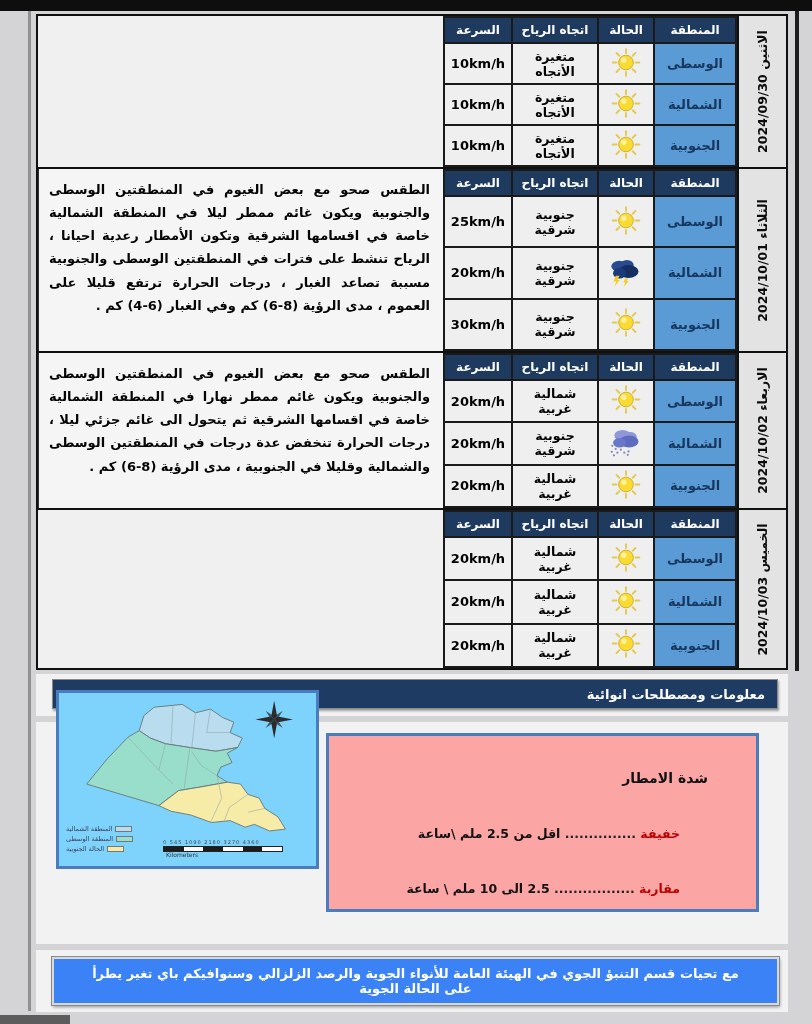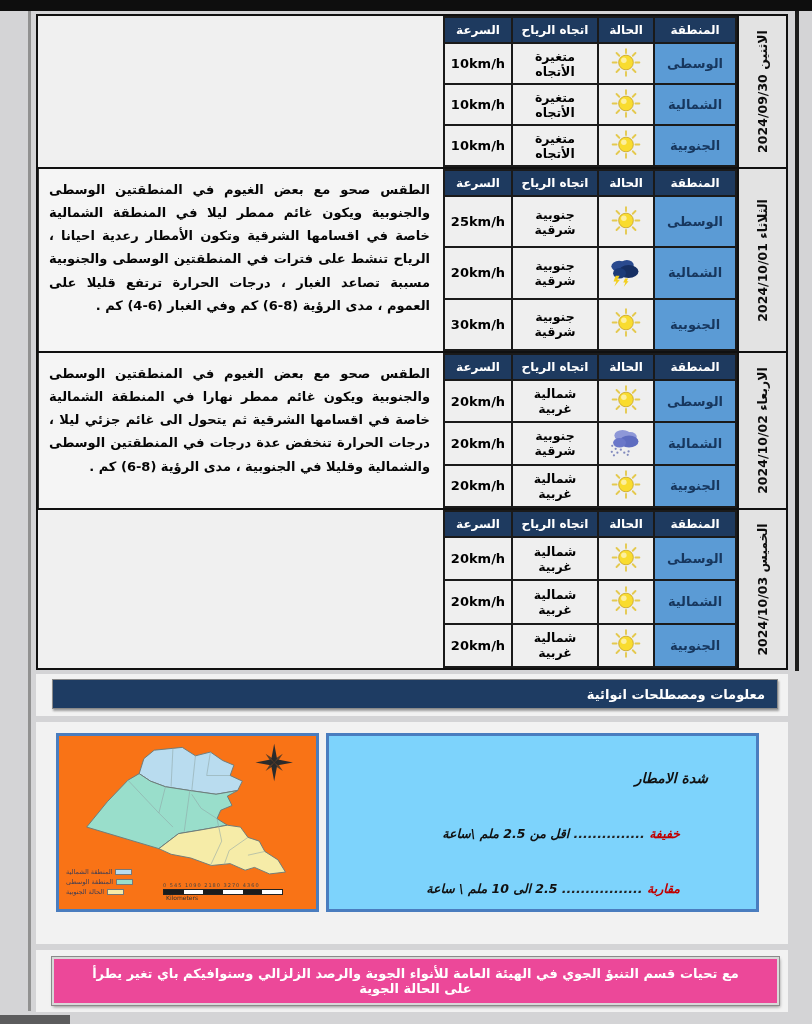--- a/index.html
+++ b/index.html
@@ -58,48 +58,48 @@
   .band-footer{top:950px;height:62px;}
 
   .info-bar{
     position:absolute;top:679px;left:52px;width:726px;height:30px;box-sizing:border-box;
     background:#1e3c63;border:1px solid #8a8a8a;box-shadow:1px 2px 2px rgba(0,0,0,.35);
     display:flex;align-items:center;direction:rtl;padding:0 12px;
     color:#fff;font-weight:bold;font-size:13px;
   }
 
   .map-box{
-    position:absolute;top:733px;left:56px;width:263px;height:179px;box-sizing:border-box;
-    background:#f97316;border:3px solid #4a7dbf;
+    position:absolute;top:690px;left:56px;width:263px;height:179px;box-sizing:border-box;
+    background:#7dd3fc;border:3px solid #4a7dbf;
   }
   .map-legend{position:absolute;left:7px;bottom:13px;display:flex;flex-direction:column;gap:2px;}
   .legend-row{display:flex;align-items:center;gap:3px;}
   .legend-label{font-size:6.5px;color:#3d3d55;white-space:nowrap;direction:rtl;}
   .legend-swatch{width:17px;height:6px;border:1px solid #777;box-sizing:border-box;}
   .map-scale{position:absolute;left:104px;bottom:8px;width:140px;}
   .scale-nums{font-size:5px;color:#444;letter-spacing:1px;white-space:nowrap;}
   .scale-segs{display:flex;height:4px;margin-top:1px;border:1px solid #222;width:118px;float:left;}
   .scale-segs i{flex:1;}
   .scale-segs i:nth-child(odd){background:#1c1c1c;}
   .scale-segs i:nth-child(even){background:#fff;}
   .scale-unit{font-size:6px;color:#333;float:left;margin:-1px 0 0 3px;}
 
   .rain-box{
     position:absolute;top:733px;left:326px;width:433px;height:179px;box-sizing:border-box;
-    background:#7dd3fc;border:3px solid #4a7dbf;direction:rtl;font-style:italic;
+    background:#fca5a5;border:3px solid #4a7dbf;direction:rtl;
   }
   .rain-title{margin:34px 48px 0 0;font-size:14px;font-weight:bold;color:#111;}
   .rain-items{margin:6px 76px 0 0;}
   .rain-item{margin-top:40px;font-size:12.5px;font-weight:bold;color:#111;white-space:nowrap;}
   .rain-label{color:#c00000;}
   .rain-dots{color:#222;letter-spacing:.5px;}
 
   .footer-bar{
     position:absolute;top:957px;left:52px;width:727px;height:48px;box-sizing:border-box;
-    background:#ec4899;border:2px solid #d8d8d8;box-shadow:0 0 0 1px #8a8a8a,1px 2px 3px rgba(0,0,0,.4);
+    background:#3b82f6;border:2px solid #d8d8d8;box-shadow:0 0 0 1px #8a8a8a,1px 2px 3px rgba(0,0,0,.4);
     display:flex;align-items:center;justify-content:center;direction:rtl;
     color:#fff;font-weight:bold;font-size:13px;text-align:center;padding:0 30px;
   }
 </style>
 </head>
 <body>
 
 <div class="topbar"></div>
 <div class="right-edge"></div>
 <div class="left-edge"></div>

